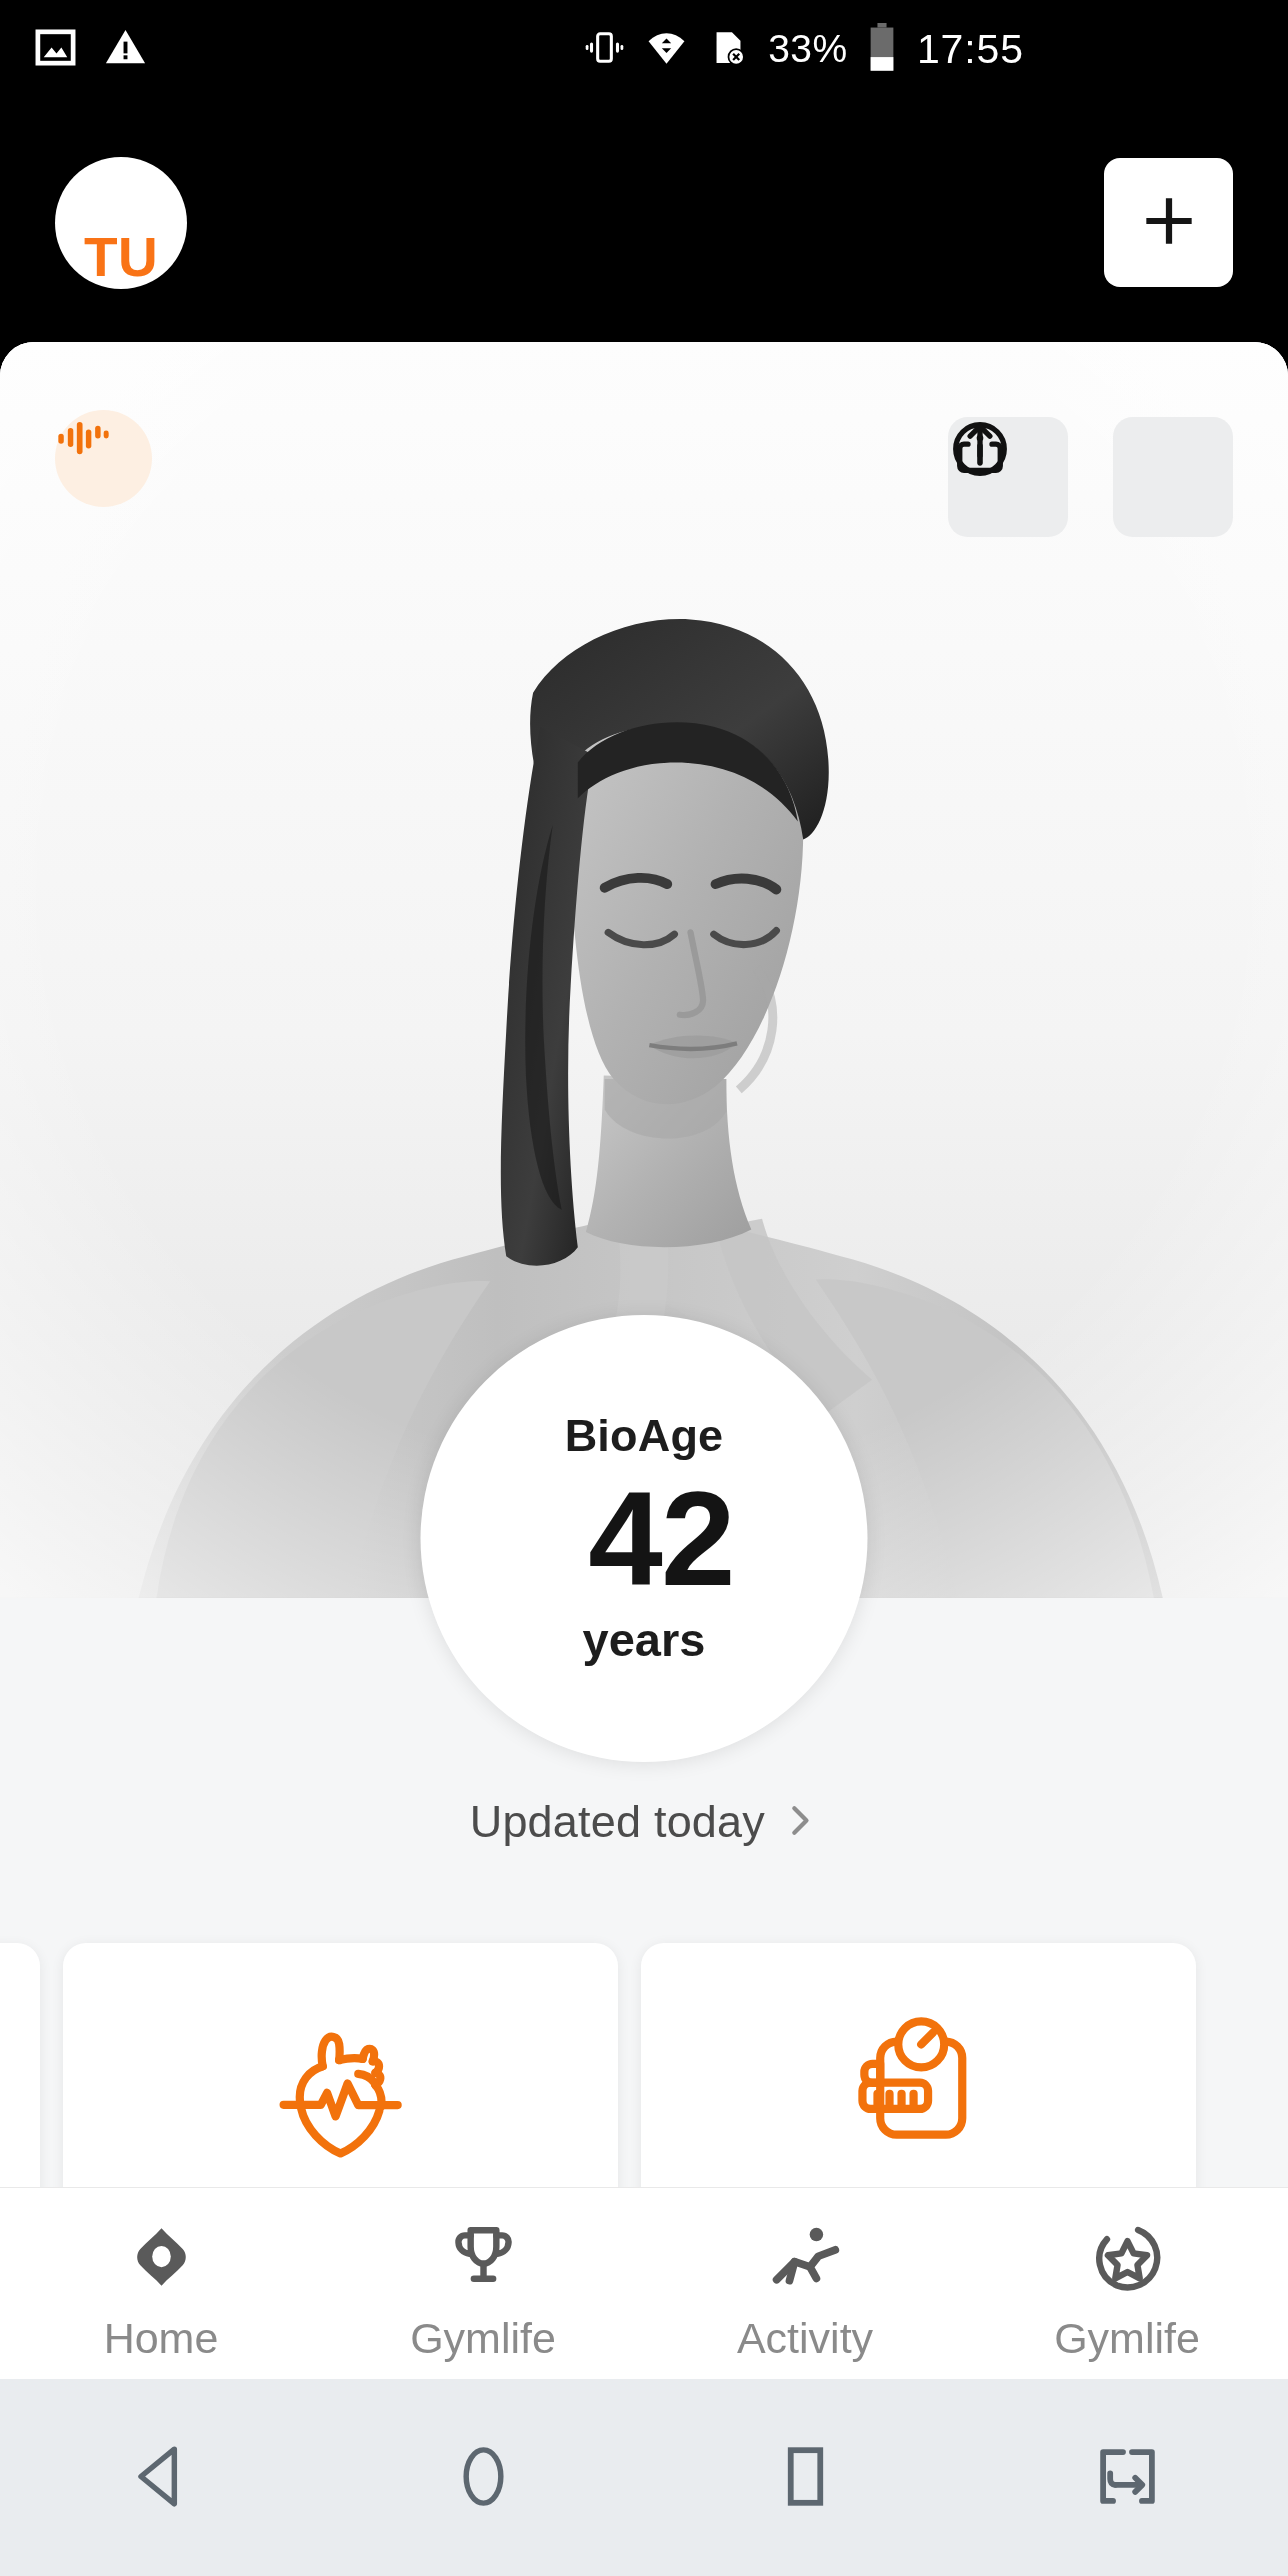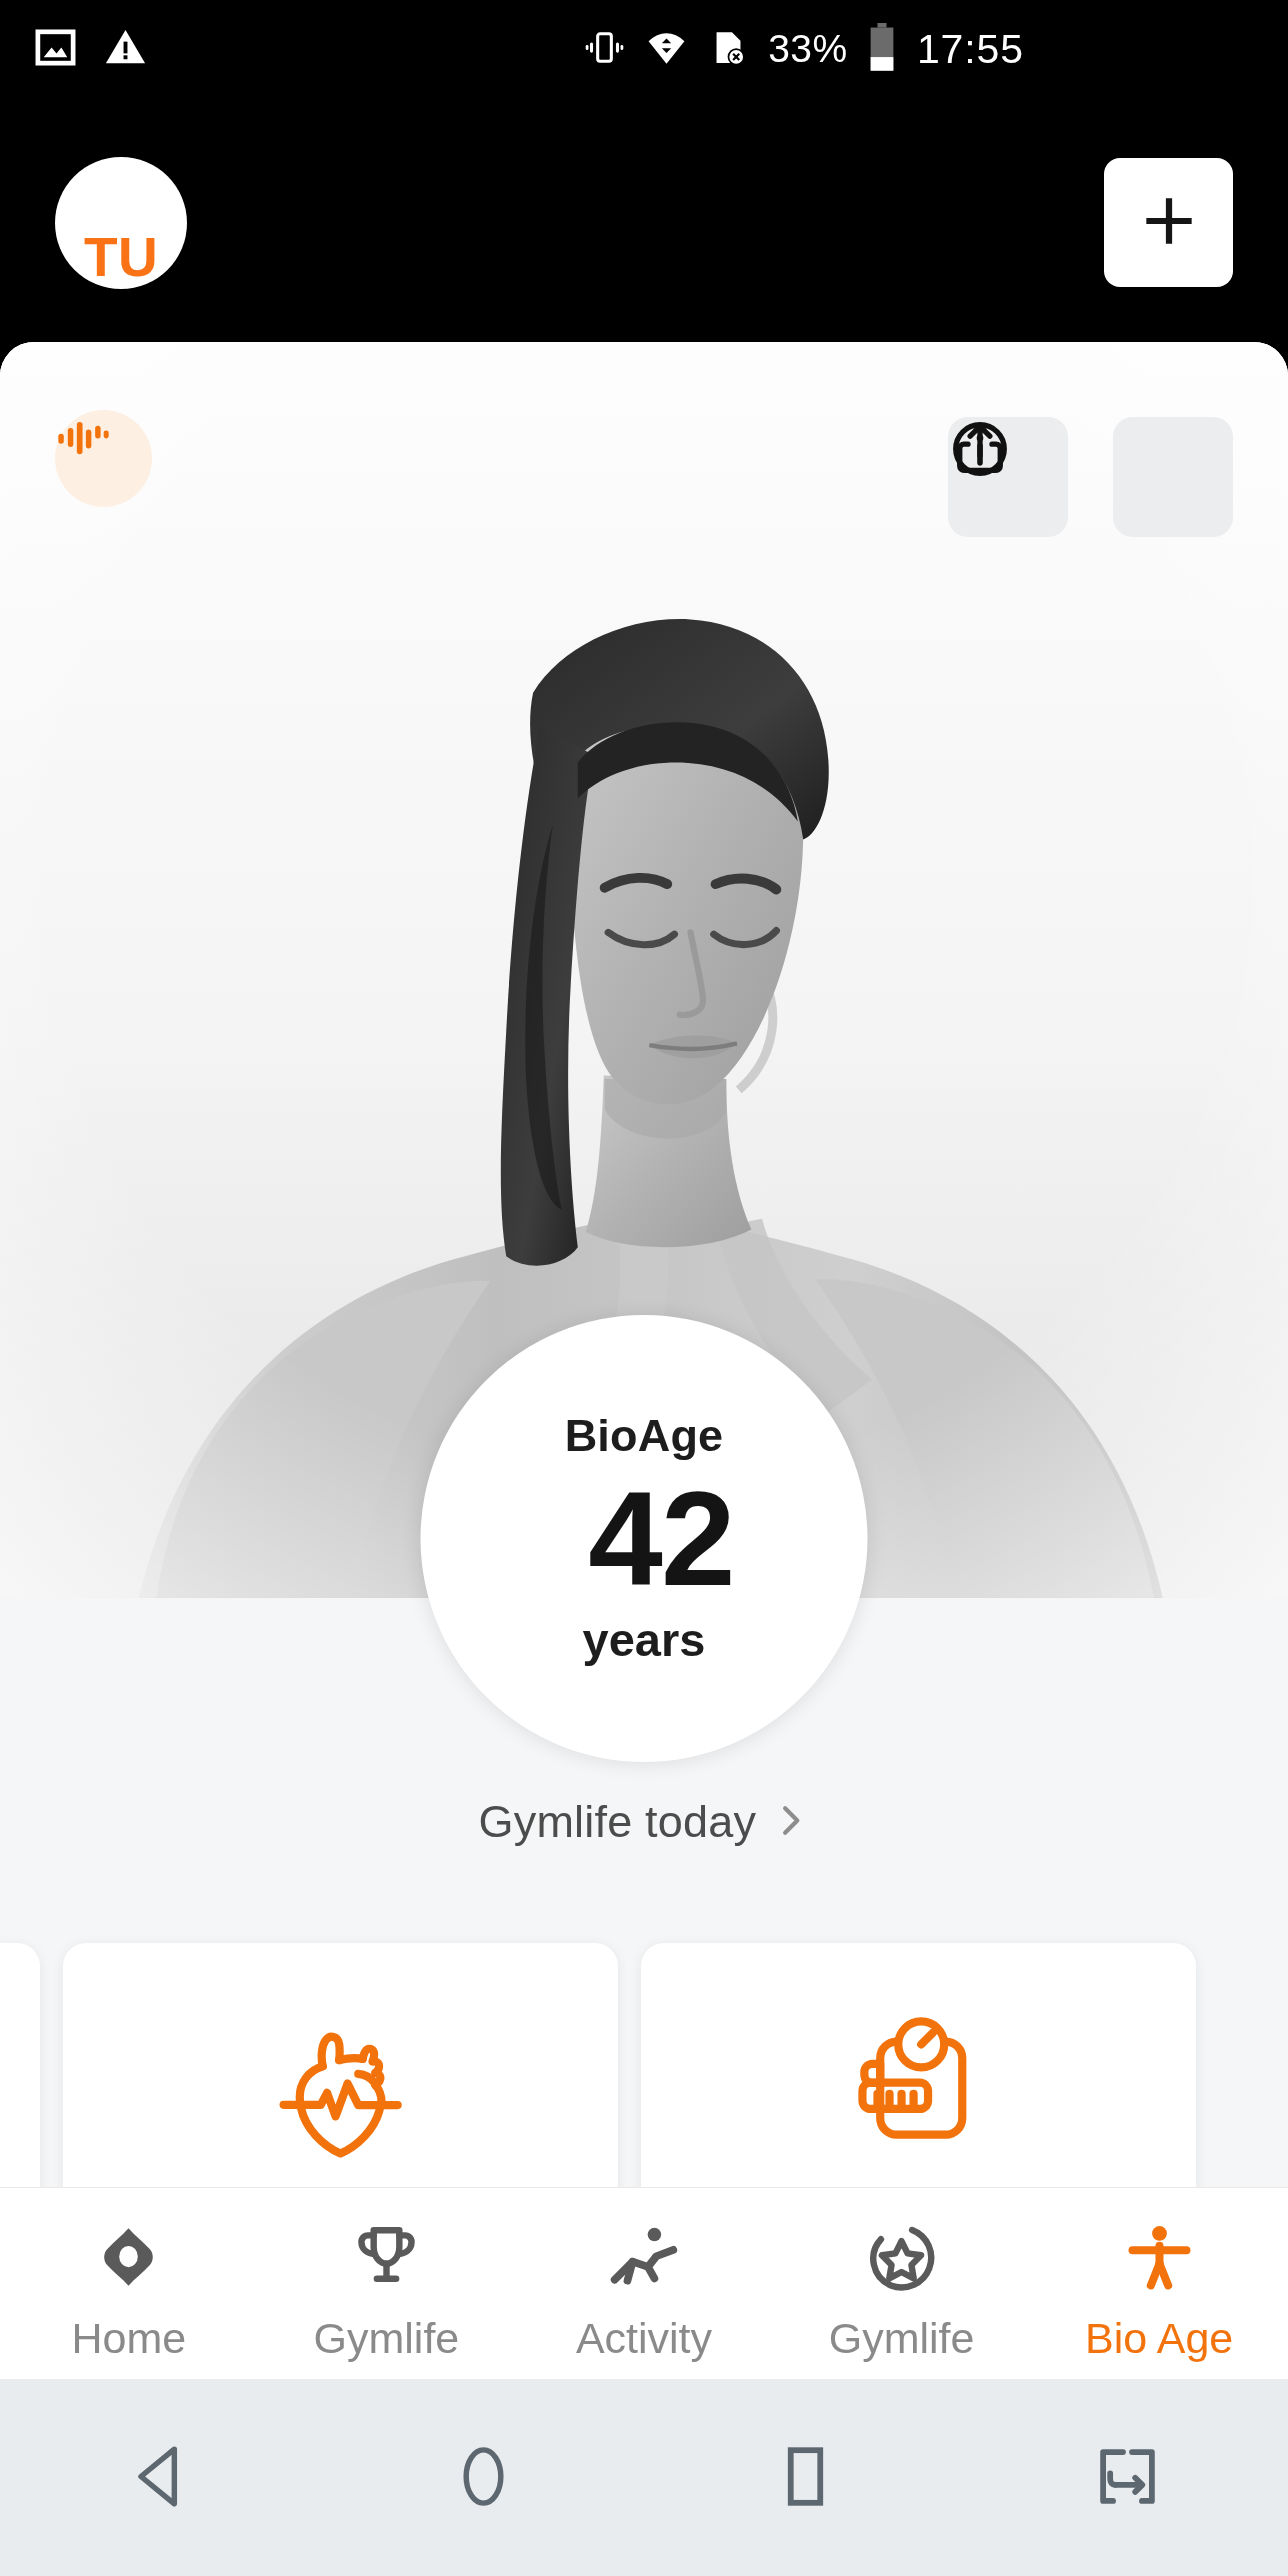--- a/index.html
+++ b/index.html
@@ -331,21 +331,21 @@
       </div>
     </div>
 
     <div class="bioage-circle">
       <div class="ba-label">BioAge</div>
       <div class="ba-value">42</div>
       <div class="ba-unit">years</div>
     </div>
 
     <div class="updated">
-      <span class="updated-text">Gymlife today</span>
+      <span class="updated-text">Updated today</span>
       <span>
         <svg width="39" height="39" viewBox="0 0 24 24">
             <path d="M9 4.5L16.5 12L9 19.5" fill="none" stroke="#8d8d8d" stroke-width="2.6" stroke-linecap="round" stroke-linejoin="round"></path>
           </svg>
       </span>
     </div>
 
     <div class="cards">
 
       <div class="mcard partial"></div>
@@ -438,34 +438,20 @@
         <svg width="77" height="77" viewBox="0 0 24 24">
           <g fill="none" stroke="#5a5a5a" stroke-width="2" stroke-linecap="round">
             <path d="M15.3 3.1a9 9 0 1 1-6.6 17.3A9 9 0 0 1 5.6 6"></path>
             <path d="M12 6.6l1.9 3.8 4.2.6-3 3 .7 4.2-3.8-2-3.8 2 .7-4.2-3-3 4.2-.6z" stroke-linejoin="round"></path>
           </g>
         </svg>
       </span>
       <span class="tab-label">Gymlife</span>
     </div>
 
-    <div class="tab active">
-      <span class="tab-ic">
-        <svg width="77" height="77" viewBox="0 0 24 24">
-          <circle cx="12" cy="4.2" r="2.3" fill="#F2720C"></circle>
-          <g fill="none" stroke="#F2720C" stroke-width="2.5" stroke-linecap="round">
-            <path d="M3.6 9.4h16.8"></path>
-            <path d="M12 8v6"></path>
-            <path d="M12 13.6L9.3 20.4"></path>
-            <path d="M12 13.6l2.7 6.8"></path>
-          </g>
-        </svg>
-      </span>
-      <span class="tab-label">Bio Age</span>
-    </div>
   </div>
 
   <div class="androidnav">
     <div class="nav-btn">
       <span>
         <svg width="77" height="77" viewBox="0 0 24 24">
             <path d="M16 3.5L5.6 12 16 20.5z" fill="none" stroke="#5d6770" stroke-width="1.7" stroke-linejoin="round"></path>
           </svg>
       </span>
     </div>

